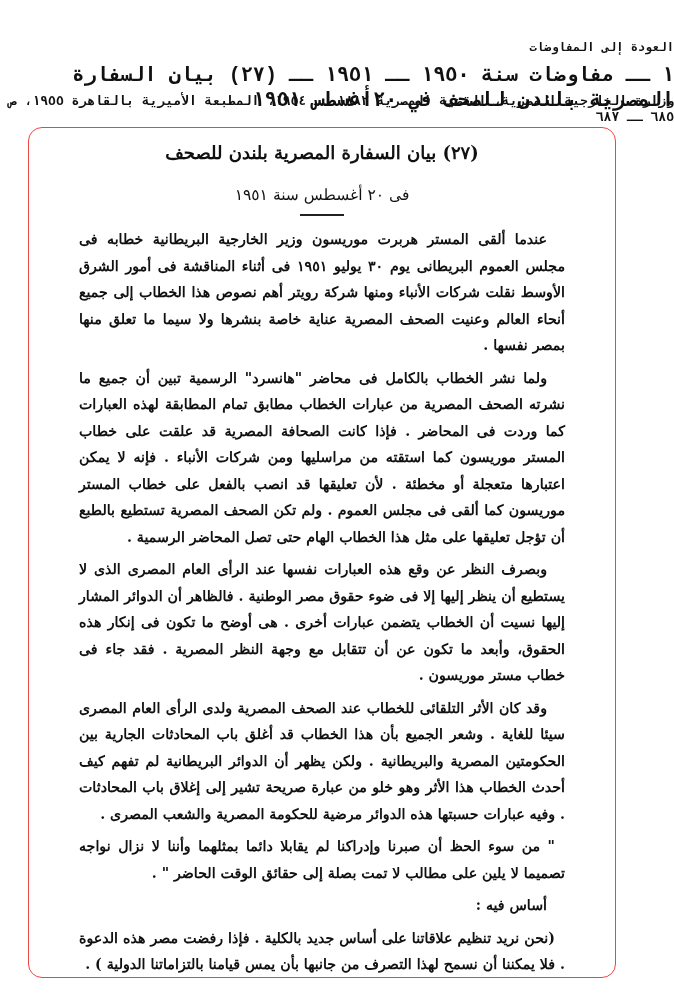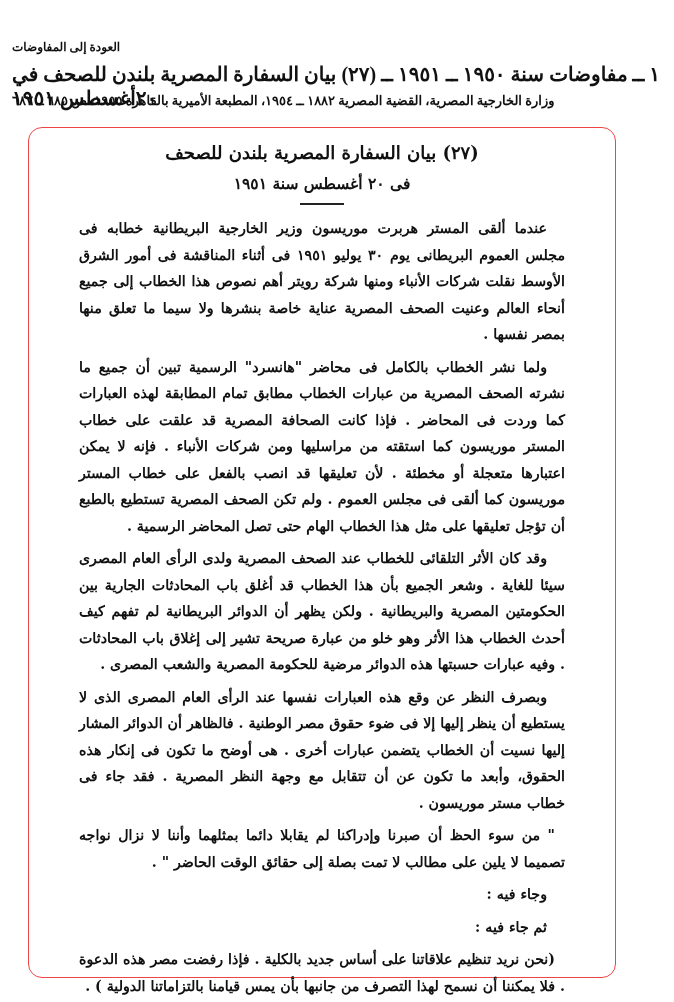--- a/index.html
+++ b/index.html
@@ -1,47 +1,46 @@
 <!DOCTYPE html>
 <html><head>
 <meta charset="utf-8">
 <style>
   html, body { margin:0; padding:0; background:#ffffff; }
   body { width:674px; height:1002px; position:relative; overflow:hidden;
          font-family:"DejaVu Serif", serif; color:#111; }
-  .hdr { position:absolute; left:12px; right:0; text-align:left; direction:rtl;
-         font-family:Liberation Serif, serif; font-weight:bold; color:#111; }
+  .hdr { position:absolute; left:0; right:0; text-align:right; direction:rtl;
+         font-family:Liberation Mono, monospace; font-weight:bold; color:#111; }
   .h1 { top:40px; font-size:12px; }
   .h2 { top:62px; font-size:20px; }
   .h3 { top:93px; font-size:13px; }
   .box { position:absolute; left:28px; top:127px; width:588px; height:851px;
          border:1px solid #ef4444; border-radius:14px; box-sizing:border-box; }
   .content { position:absolute; left:50px; right:50px; top:6px; direction:rtl;
              text-align:justify; font-size:14.2px; line-height:26.5px; }
   .title { text-align:center; font-weight:bold; font-size:18px; line-height:26px; margin-top:6px; }
-  .subtitle { text-align:center; font-weight:bold; font-size:15.5px; line-height:26px; margin-top:5px; }
+  .subtitle { text-align:center; font-weight:normal; font-size:15.5px; line-height:26px; margin-top:16px; }
   .rule { width:44px; height:2px; background:#222; margin:6px auto 10px auto; }
   p { margin:0 0 6px 0; text-indent:18px; text-align-last:right;font-weight:bold; }
   p.quote { text-indent:10px; }
   p.label { margin-top:6px; margin-bottom:6px; }
 </style>
 </head>
 <body>
 
 <div class="hdr h1">العودة إلى المفاوضات</div>
 <div class="hdr h2">١ ــ مفاوضات سنة ١٩٥٠ ــ ١٩٥١ ــ (٢٧) بيان السفارة المصرية بلندن للصحف في ٢٠أغسطس ١٩٥١</div>
 <div class="hdr h3">وزارة الخارجية المصرية، القضية المصرية ١٨٨٢ ــ ١٩٥٤، المطبعة الأميرية بالقاهرة ١٩٥٥، ص ٦٨٥ ــ ٦٨٧</div>
 
 <div class="box">
   <div class="content">
     <div class="title">(٢٧) بيان السفارة المصرية بلندن للصحف</div>
     <div class="subtitle">فى ٢٠ أغسطس سنة ١٩٥١</div>
     <div class="rule"></div>
     <p>عندما ألقى المستر هربرت موريسون وزير الخارجية البريطانية خطابه فى مجلس العموم البريطانى يوم ٣٠ يوليو ١٩٥١ فى أثناء المناقشة فى أمور الشرق الأوسط نقلت شركات الأنباء ومنها شركة رويتر أهم نصوص هذا الخطاب إلى جميع أنحاء العالم وعنيت الصحف المصرية عناية خاصة بنشرها ولا سيما ما تعلق منها بمصر نفسها .</p>
     <p>ولما نشر الخطاب بالكامل فى محاضر "هانسرد" الرسمية تبين أن جميع ما نشرته الصحف المصرية من عبارات الخطاب مطابق تمام المطابقة لهذه العبارات كما وردت فى المحاضر . فإذا كانت الصحافة المصرية قد علقت على خطاب المستر موريسون كما استقته من مراسليها ومن شركات الأنباء . فإنه لا يمكن اعتبارها متعجلة أو مخطئة . لأن تعليقها قد انصب بالفعل على خطاب المستر موريسون كما ألقى فى مجلس العموم . ولم تكن الصحف المصرية تستطيع بالطبع أن تؤجل تعليقها على مثل هذا الخطاب الهام حتى تصل المحاضر الرسمية .</p>
+    <p>وبصرف النظر عن وقع هذه العبارات نفسها عند الرأى العام المصرى الذى لا يستطيع أن ينظر إليها إلا فى ضوء حقوق مصر الوطنية . فالظاهر أن الدوائر المشار إليها نسيت أن الخطاب يتضمن عبارات أخرى . هى أوضح ما تكون فى إنكار هذه الحقوق، وأبعد ما تكون عن أن تتقابل مع وجهة النظر المصرية . فقد جاء فى خطاب مستر موريسون .</p>
     <p>وقد كان الأثر التلقائى للخطاب عند الصحف المصرية ولدى الرأى العام المصرى سيئا للغاية . وشعر الجميع بأن هذا الخطاب قد أغلق باب المحادثات الجارية بين الحكومتين المصرية والبريطانية . ولكن يظهر أن الدوائر البريطانية لم تفهم كيف أحدث الخطاب هذا الأثر وهو خلو من عبارة صريحة تشير إلى إغلاق باب المحادثات . وفيه عبارات حسبتها هذه الدوائر مرضية للحكومة المصرية والشعب المصرى .</p>
-    <p>وبصرف النظر عن وقع هذه العبارات نفسها عند الرأى العام المصرى الذى لا يستطيع أن ينظر إليها إلا فى ضوء حقوق مصر الوطنية . فالظاهر أن الدوائر المشار إليها نسيت أن الخطاب يتضمن عبارات أخرى . هى أوضح ما تكون فى إنكار هذه الحقوق، وأبعد ما تكون عن أن تتقابل مع وجهة النظر المصرية . فقد جاء فى خطاب مستر موريسون .</p>
     <p class="quote">" من سوء الحظ أن صبرنا وإدراكنا لم يقابلا دائما بمثلهما وأننا لا نزال نواجه تصميما لا يلين على مطالب لا تمت بصلة إلى حقائق الوقت الحاضر " .</p>
-    <p class="label">وجاء فيه :</p>
-    <p class="label">ثم جاء فيه :</p>
+    <p class="label">أساس فيه :</p>
     <p class="quote">(نحن نريد تنظيم علاقاتنا على أساس جديد بالكلية . فإذا رفضت مصر هذه الدعوة . فلا يمكننا أن نسمح لهذا التصرف من جانبها بأن يمس قيامنا بالتزاماتنا الدولية ) .</p>
   </div>
 </div>
 
 </body></html>

